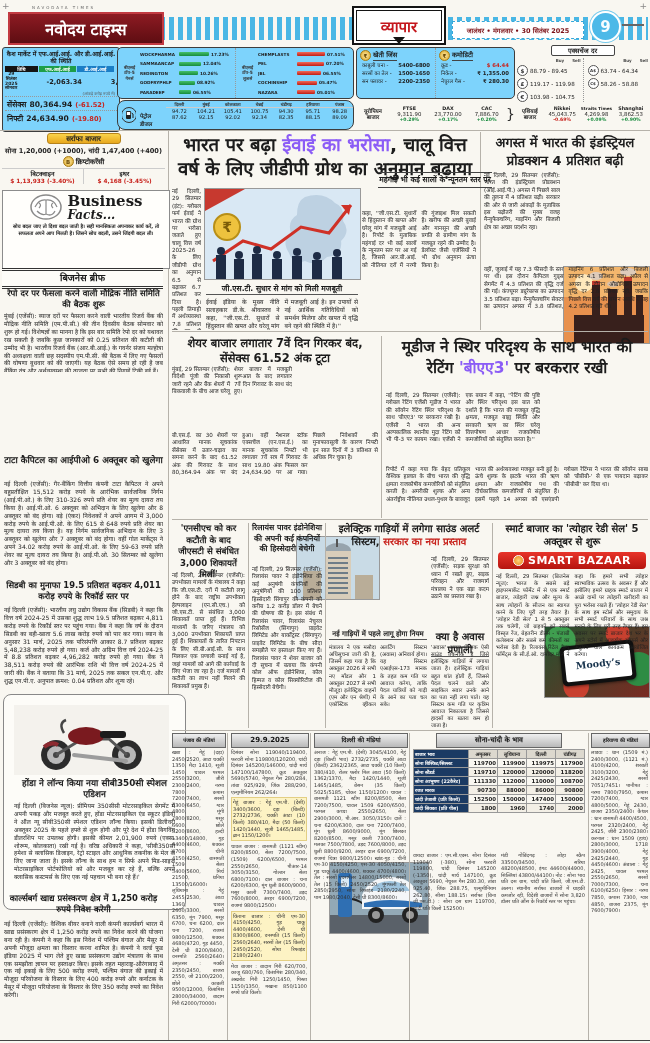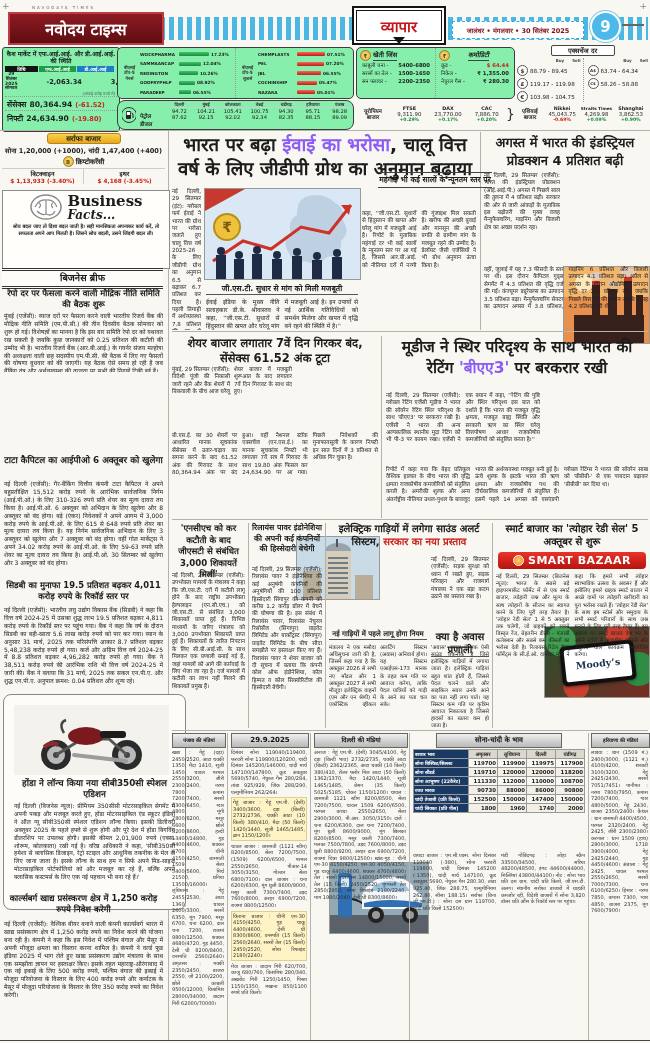--- a/index.html
+++ b/index.html
@@ -20,21 +20,21 @@
             font-size:16px;font-weight:bold;display:flex;align-items:center;justify-content:center;}
   .stripes{background:repeating-linear-gradient(90deg,#4ab7e5 0 5px,#f9f7f1 5px 9px);}
   .vyapar{background:#fff;border:2px solid #141414;box-shadow:inset 0 0 0 2px #fff,inset 0 0 0 3px #141414;
           display:flex;align-items:center;justify-content:center;font-size:15px;font-weight:bold;color:#c4161c;}
   .vyapar:after{content:"";position:absolute;left:50%;bottom:-7px;margin-left:-6px;border:6px solid transparent;border-top:7px solid #141414;}
   .datebox{background:#fff;border:1px dashed #38a9da;display:flex;align-items:center;justify-content:center;
            font-size:6.5px;font-weight:bold;color:#7c1016;}
   .pagecircle{background:#4db9e8;border:2px solid #fff;box-shadow:0 0 0 1px #74c9ec;border-radius:50%;
               color:#f7fdff;font-size:15px;font-weight:bold;display:flex;align-items:center;justify-content:center;}
   
-  .mbox{background:#86efac;border:1px solid #3d3d3d;border-radius:5px;overflow:hidden;}
+  .mbox{background:#7dd3fc;border:1px solid #3d3d3d;border-radius:5px;overflow:hidden;}
   .fii-title{font-size:6.1px;font-weight:bold;line-height:1.2;text-align:center;padding:1px 0;}
   .fii-head{display:flex;font-size:4.8px;color:#fff;font-weight:bold;text-align:center;}
   .fii-head .c1{background:#141414;width:33px;} .fii-head .c2{background:#1e9e4a;width:37px;margin-left:1px;}
   .fii-head .c3{background:#1b7ec6;width:37px;margin-left:1px;}
   .fii-data{display:flex;align-items:center;font-size:6.6px;font-weight:bold;text-align:center;gap:28px;}
   .fii-data .d1{width:33px;font-size:4.5px;font-weight:bold;line-height:1.1;}
   .fii-data .d2,.fii-data .d3{width:37px;margin-left:1px;}
   .fii-note{font-size:3.9px;color:#555;text-align:right;padding-right:2px;}
   .idxrow{display:flex;align-items:baseline;gap:3px;border-top:1px dotted #999;padding:1.5px 2px;}
   .idxrow .lab{font-size:7.6px;font-weight:bold;}
@@ -235,21 +235,21 @@
       <div class="ac-row">
           <span>सरसों का तेल -</span>
           <span class="bold">1500-1650</span>
         </div>
       <div class="ac-row">
           <span>सन फ्लावर -</span>
           <span class="bold">2200-2350</span>
         </div>
     </div>
     <div style="flex:1;padding:2px 3px;">
-      <div style="display:flex;align-items:center;gap:18px;font-style:italic;">
+      <div style="display:flex;align-items:center;gap:2px;">
         <span class="coin">₹</span>
         <span class="ac-title">कमोडिटी</span>
       </div>
       <div class="ac-row">
           <span>क्रूड -</span>
           <span class="bold red">$ 64.44</span>
         </div>
       <div class="ac-row">
           <span>निकेल -</span>
           <span class="bold">₹ 1,355.00</span>

